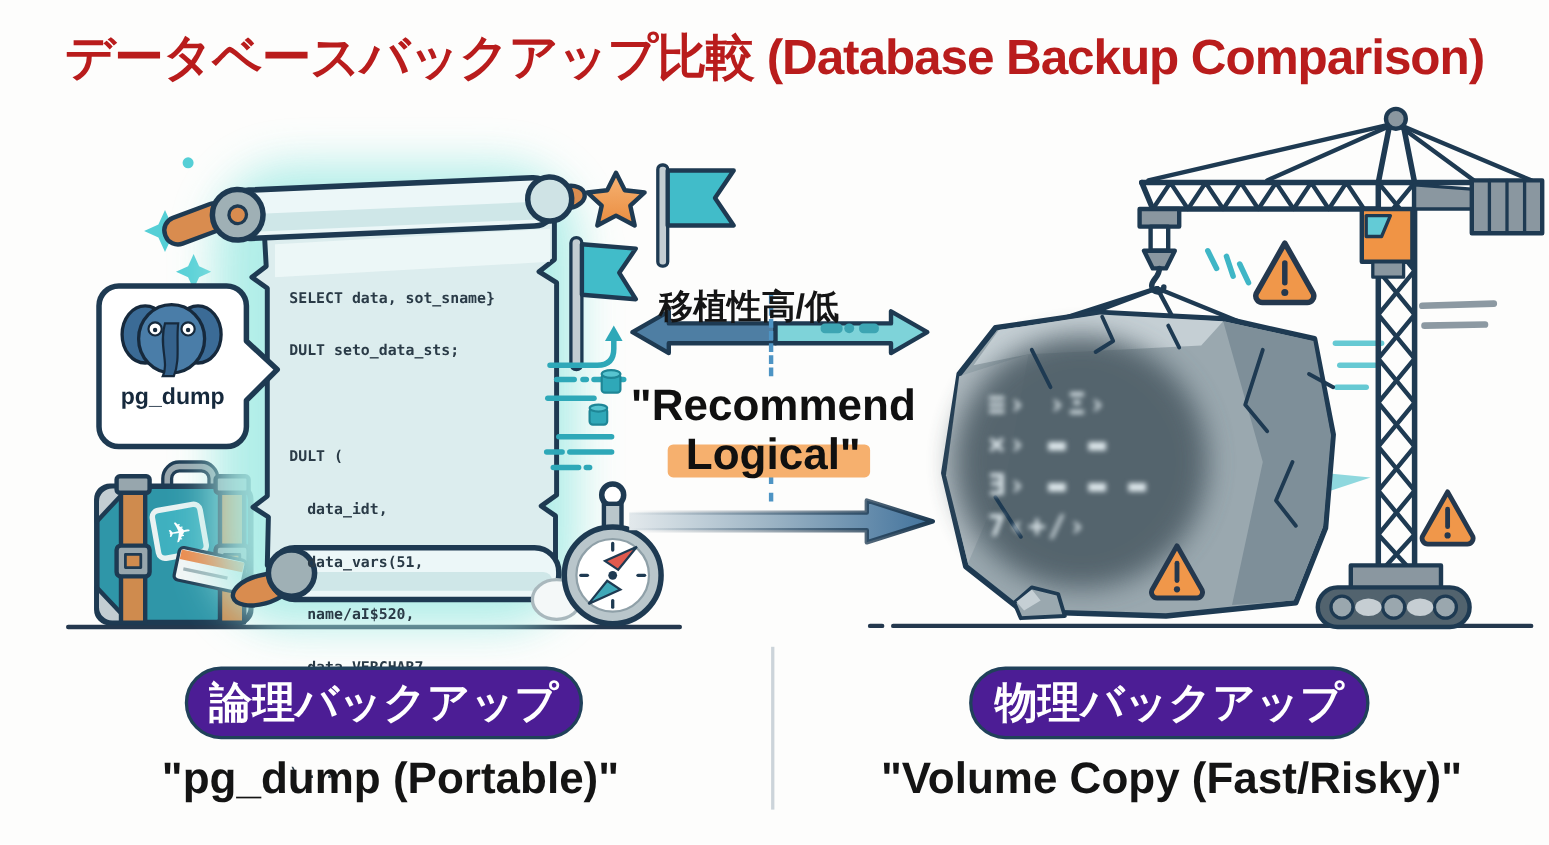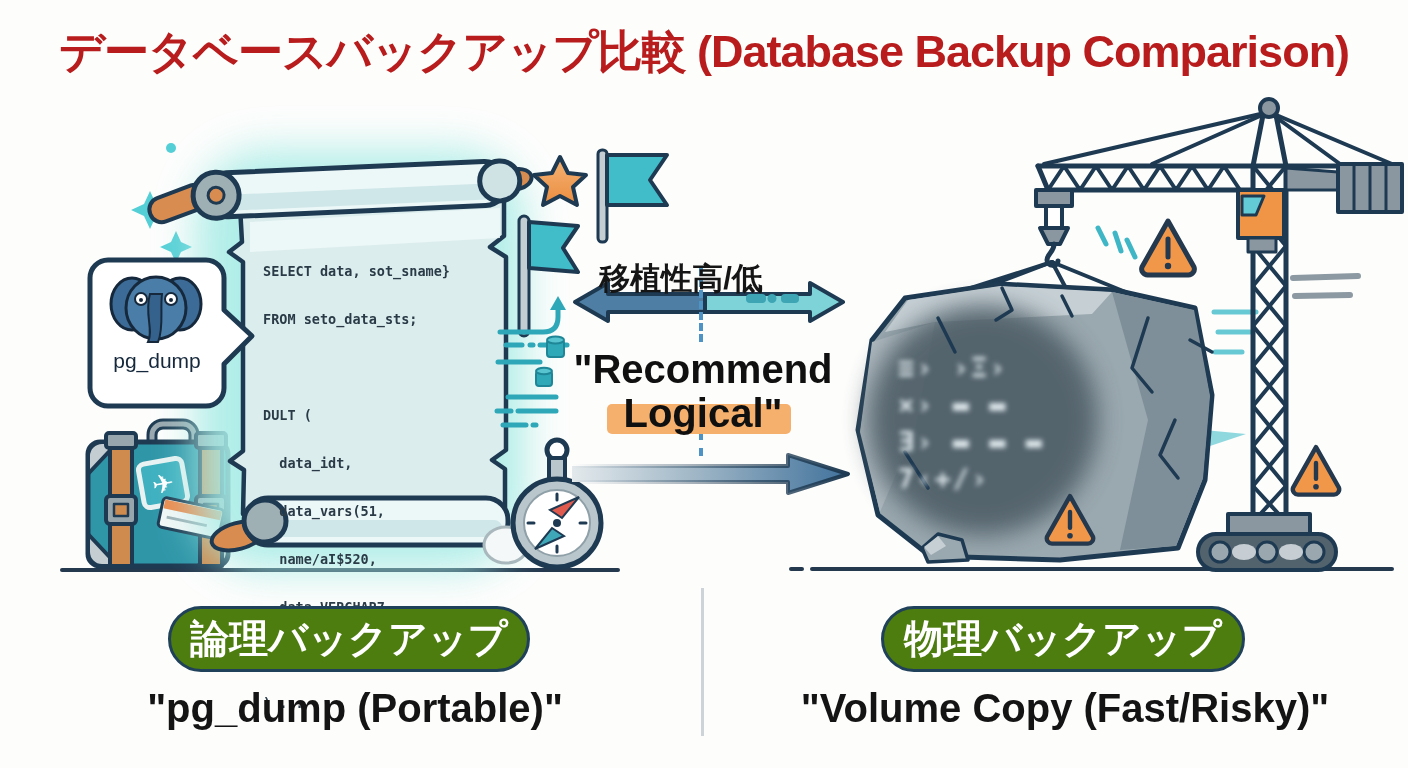--- a/index.html
+++ b/index.html
@@ -11,35 +11,35 @@
   .overlay{z-index:2;}
 
   .title{left:0;right:0;top:22px;text-align:center;font-size:45px;font-weight:800;
          color:#b91c1c;letter-spacing:-1px;}
 
   .code{left:263px;top:231px;width:240px;font-family:"DejaVu Sans Mono",monospace;
         font-size:13.5px;line-height:16px;font-weight:bold;color:#2a3b47;white-space:pre;}
   .code div{min-height:16px;}
 
   .bubble-label{left:92px;top:349px;width:130px;text-align:center;font-size:21px;
-        font-weight:400;color:#16293c;}
+        font-weight:700;color:#16293c;}
 
   .lbl-mid{width:240px;text-align:center;font-size:31px;font-weight:800;color:#151515;}
   .lbl-portability{left:561px;top:230px;margin-top:28px;}
   .lbl-restore{left:583px;top:489px;}
 
   .hl-bar{left:607px;top:404px;width:184px;height:30px;background:#f6b06e;border-radius:5px;z-index:2;}
   .recommend{left:545px;top:347px;width:316px;text-align:center;font-size:40px;line-height:44px;
         font-weight:800;color:#101010;z-index:3;}
 
   .rock-symbols{left:898px;top:349px;width:190px;color:#dce6ea;
         font-family:"DejaVu Sans Mono",monospace;font-weight:bold;font-size:27px;line-height:37px;
         letter-spacing:2px;filter:blur(2.4px);z-index:2;}
 
-  .pill{height:60px;background:#4d7c0f;border:3px solid #20415a;border-radius:36px;
+  .pill{height:60px;background:#4c1d95;border:3px solid #20415a;border-radius:36px;
         display:flex;align-items:center;justify-content:center;color:#ffffff;
         font-size:39px;font-weight:800;z-index:2;}
   .pill-left{left:168px;top:606px;width:356px;}
   .pill-right{left:881px;top:606px;width:358px;}
 
   .caption{text-align:center;font-size:40px;font-weight:800;color:#141414;z-index:2;}
   .caption-left{left:85px;top:686px;width:540px;}
   .caption-right{left:795px;top:686px;width:540px;}
 
   .divider{left:701px;top:588px;width:3px;height:148px;background:#ccd4da;z-index:1;}
@@ -318,21 +318,21 @@
       <line x1="0" y1="-8" x2="0" y2="10" stroke="#24384e" stroke-width="5" stroke-linecap="round"></line>
       <circle cx="0" cy="19" r="3.2" fill="#24384e"></circle>
     </g>
   </g>
 </svg>
 
 <div class="abs overlay title">データベースバックアップ比較 (Database Backup Comparison)</div>
 
 <div class="abs overlay code">
   <div>SELECT data, sot_sname}</div>
-  <div>FROM seto_data_sts;</div>
+  <div>DULT seto_data_sts;</div>
   <div></div>
   <div>DULT (</div>
   <div>  data_idt,</div>
   <div>  data_vars(51,</div>
   <div>  name/aI$520,</div>
   <div>  data_VERCHAR7,</div>
   <div>  data/pg_DATA_VARCHART</div>
   <div>) ...</div>
   <div></div>
   

